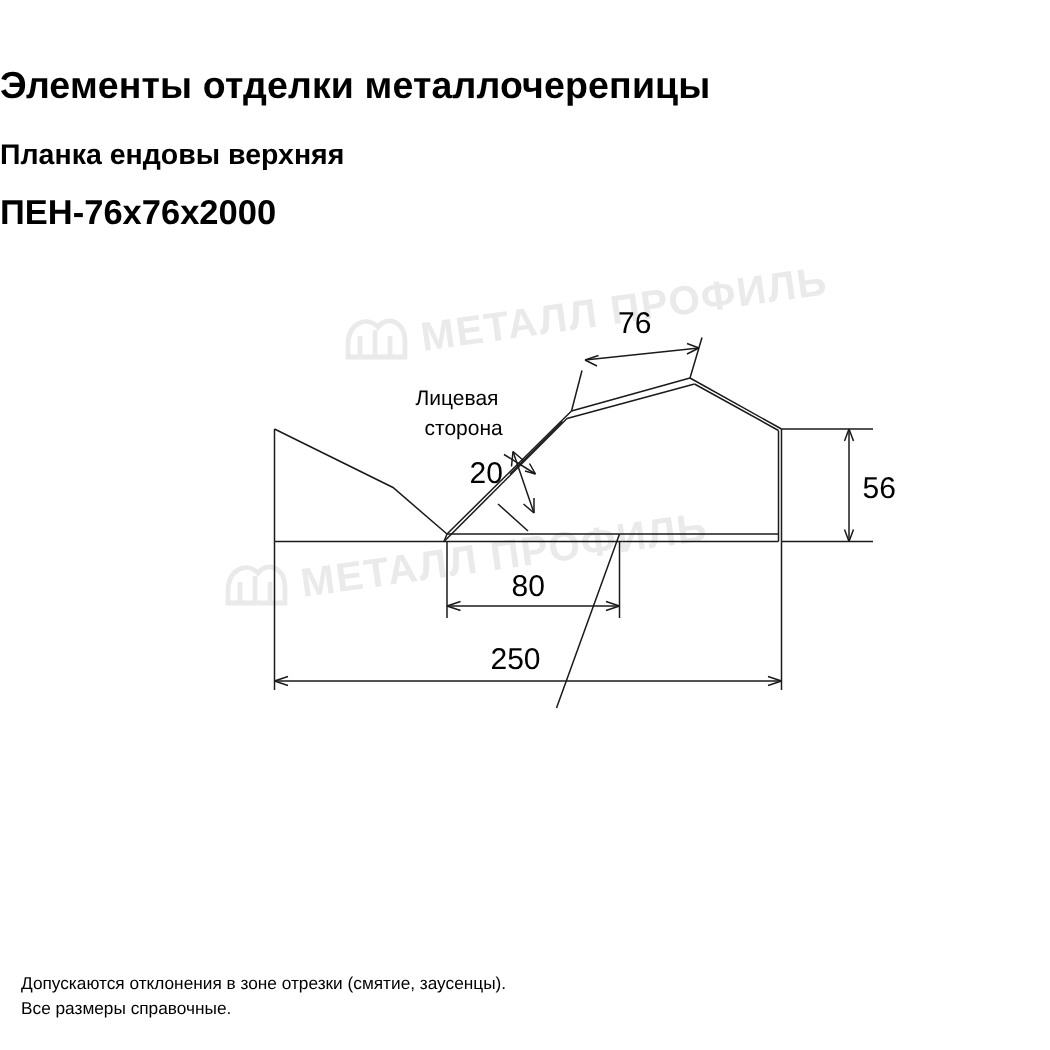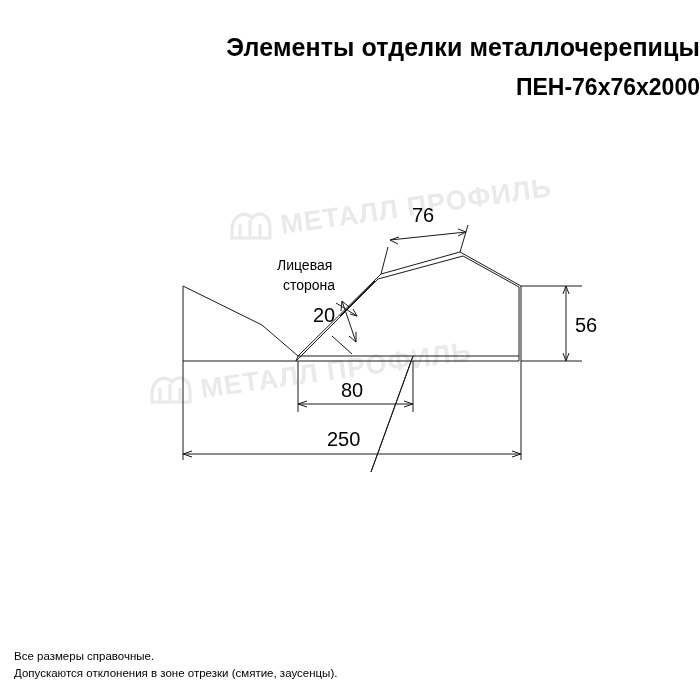--- a/index.html
+++ b/index.html
@@ -16,22 +16,22 @@
     overflow: hidden;
   }
 
   .page {
     position: relative;
     width: 700px;
     height: 700px;
   }
 
   .title-block {
-    text-align: right;
-    padding-top: 32px;
+    text-align: left;
+    padding-top: 42px;
   }
 
   .main-title {
     font-size: 25px;
     font-weight: bold;
     line-height: 1.2;
     letter-spacing: 0.1px;
   }
 
   .sub-title {
@@ -103,20 +103,21 @@
     fill: #000;
   }
 </style>
 </head>
 <body>
 
 <div class="page">
 
   <div class="title-block">
     <div class="main-title">Элементы отделки металлочерепицы</div>
+    <div class="sub-title">Планка ендовы верхняя</div>
     <div class="code-title">ПЕН-76х76х2000</div>
   </div>
 
   <div class="drawing-area">
     <svg width="700" height="330" viewBox="0 0 700 330" xmlns="http://www.w3.org/2000/svg">
 
       <g opacity="1">
         <g transform="translate(228,38)">
           <path class="wm-shape" d="M4 22 C4 8, 16 2, 24 10 C30 2, 42 6, 42 20 L42 30 L4 30 Z"></path>
           <path class="wm-shape" d="M12 30 L12 16 M22 30 L22 12 M32 30 L32 16"></path>
@@ -210,17 +211,17 @@
         <path class="dl" d="M336 133 L357 146"></path>
         <path class="dl" d="M357 146 L350 144 M357 146 L353 139"></path>
         <text class="lbl-txt" x="277" y="100">Лицевая</text>
         <text class="lbl-txt" x="283" y="120">сторона</text>
       </g>
 
     </svg>
   </div>
 
   <div class="footer">
+    <div>Допускаются отклонения в зоне отрезки (смятие, заусенцы).</div>
     <div>Все размеры справочные.</div>
-    <div>Допускаются отклонения в зоне отрезки (смятие, заусенцы).</div>
   </div>
 
 </div>
 
 </body></html>

